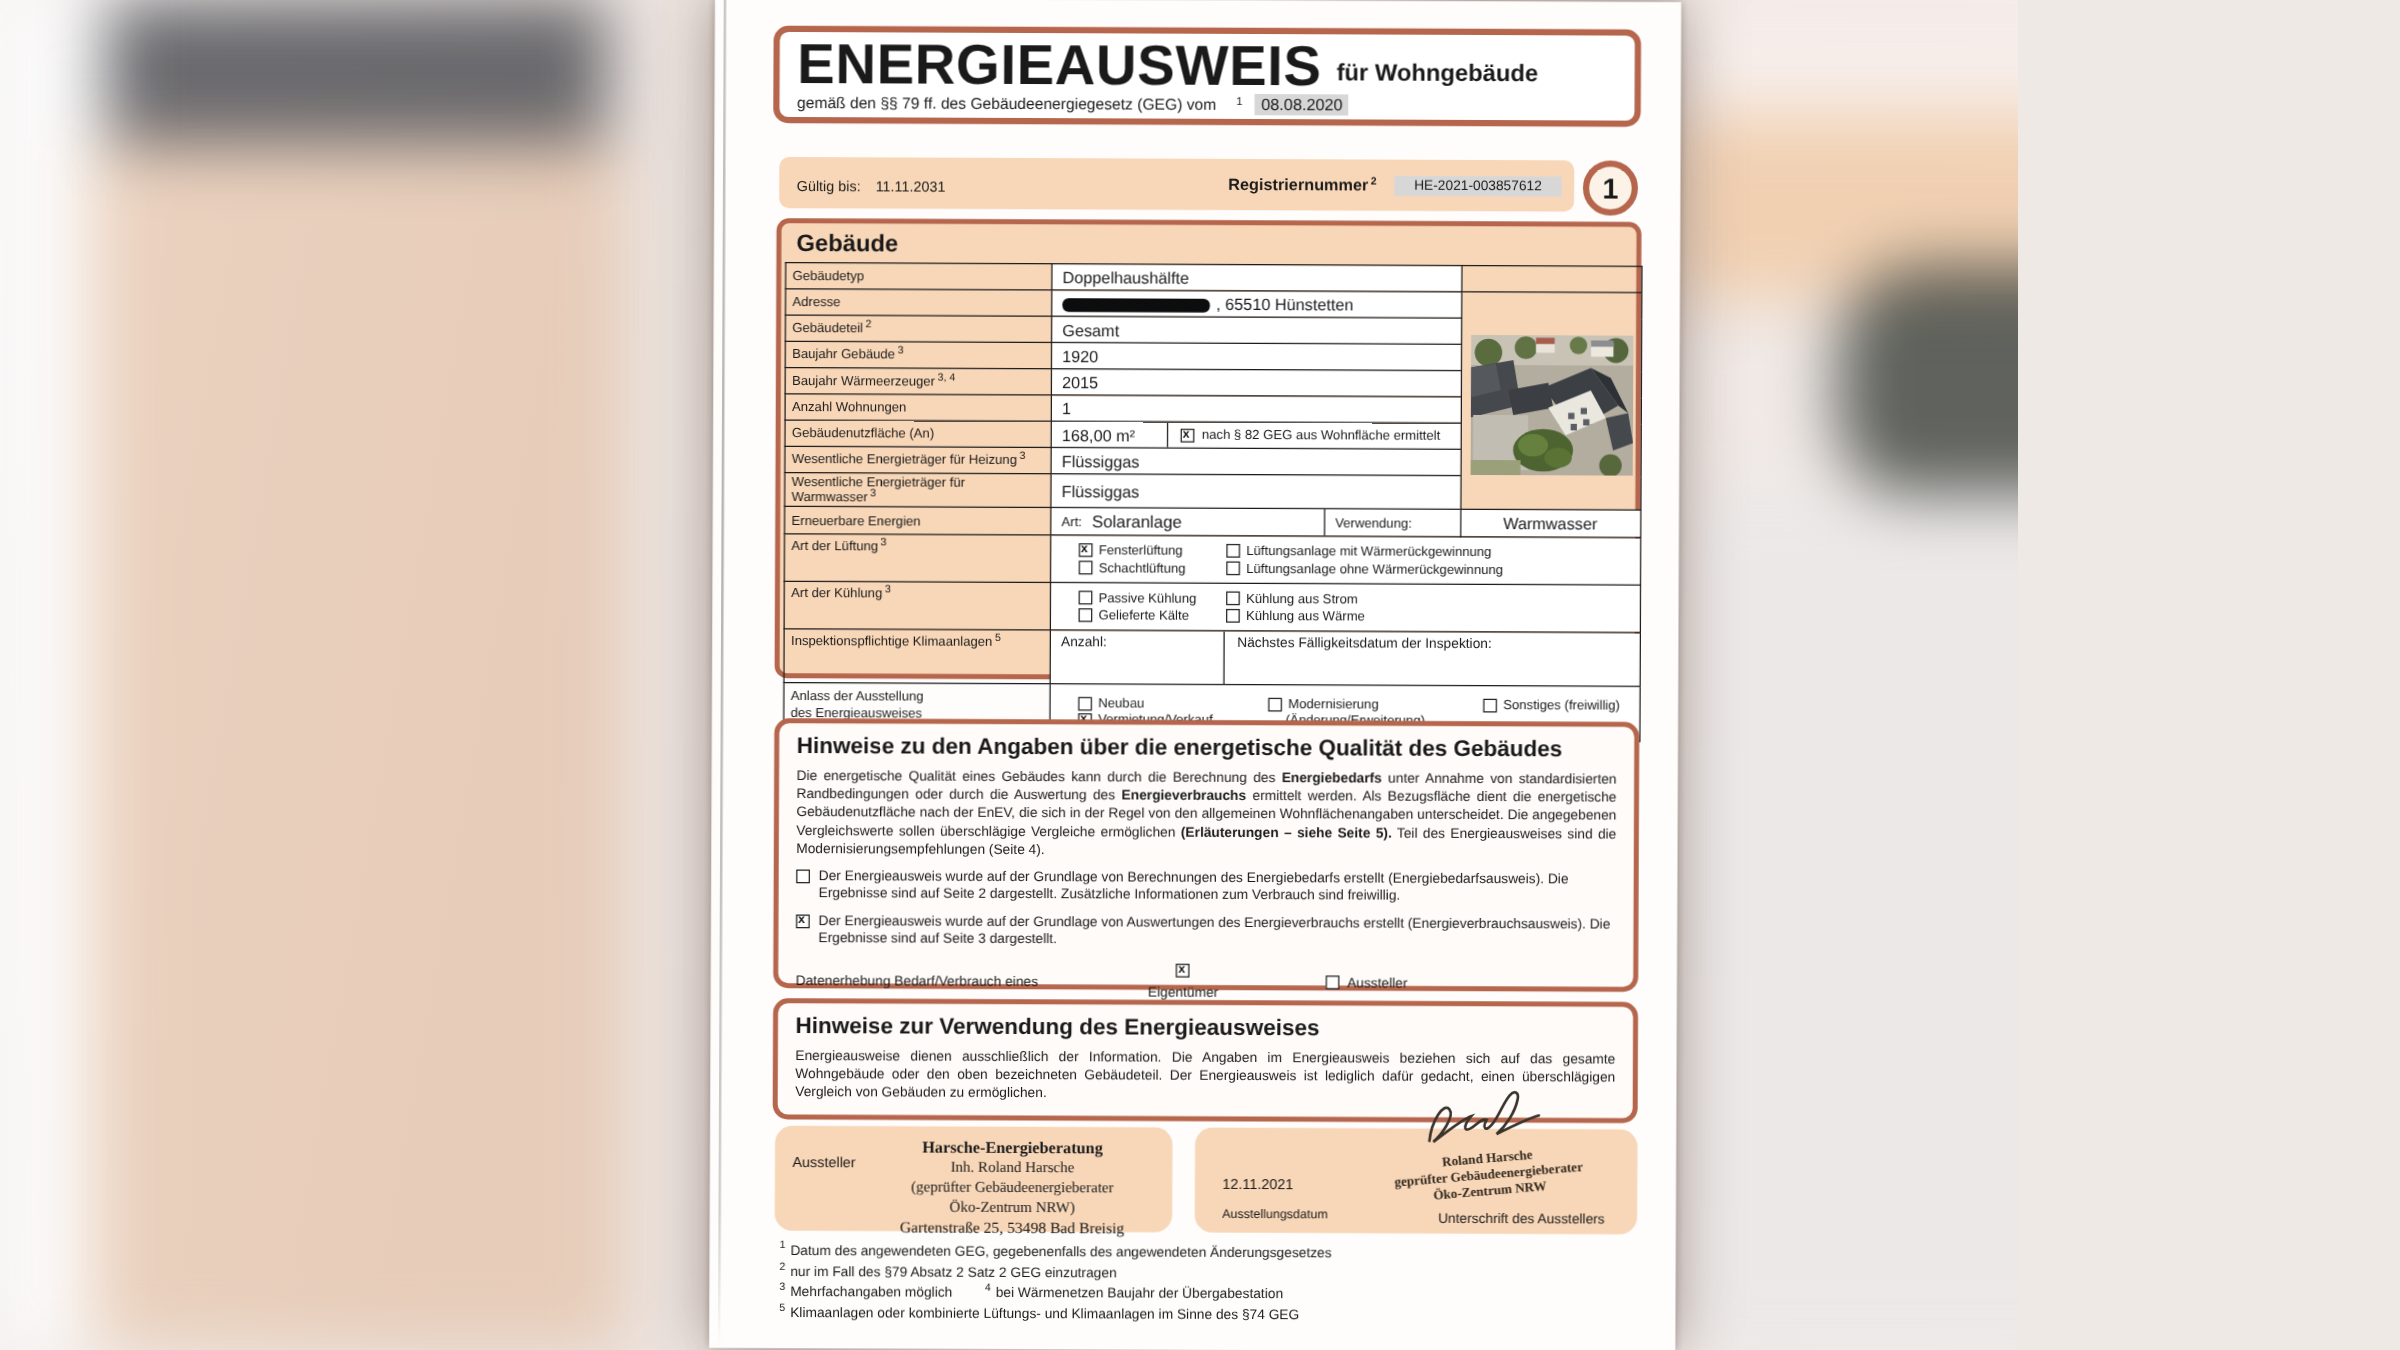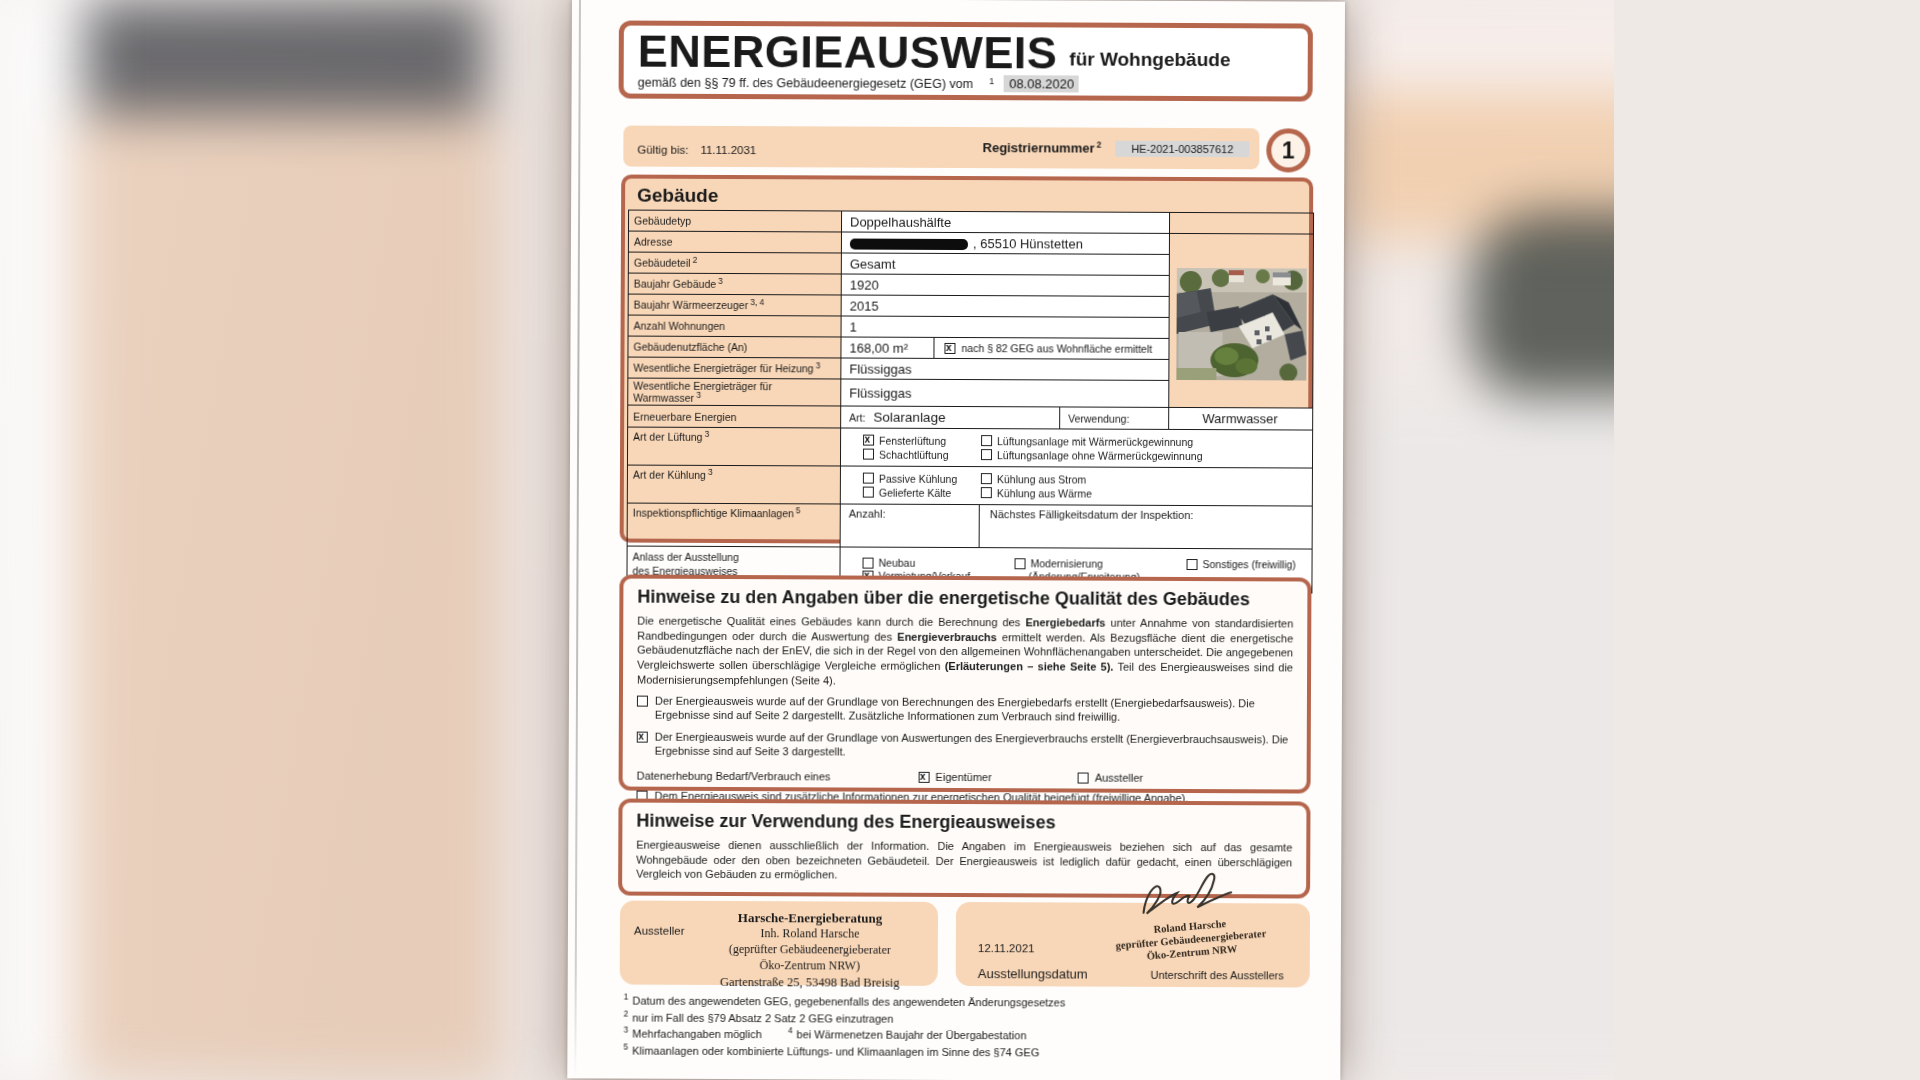--- a/index.html
+++ b/index.html
@@ -82,34 +82,34 @@
   .lab2{font-size:10.5px;line-height:1.35;}
   
   .hintbox{border:4px solid #b5664c;border-radius:12px;box-sizing:border-box;background:#fefbf8;padding:6px 14px 8px 14px;}
   .qbox{left:50px;top:576px;width:692px;height:216px;}
   .ubox{left:50px;top:800px;width:692px;height:97px;}
   .htitle{font-size:18px;font-weight:bold;margin:2px 0 6px 0;}
   .para{font-size:11px;line-height:1.33;text-align:justify;}
   .qitem{display:flex;gap:7px;font-size:11px;line-height:1.3;margin-top:7px;}
   .qitem .cb{margin-top:2px;}
   .dataline{display:flex;align-items:center;font-size:11px;margin-top:12px;}
-  .dataline .o1{margin-left:88px;}
+  .dataline .o1{margin-left:88px;flex-direction:column;}
   .dataline .o2{margin-left:86px;}
   .dl-opt{display:flex;align-items:center;gap:6px;}
   
   .fbox{background:#f8d7b8;border-radius:14px;box-sizing:border-box;position:absolute;}
   .fleft{left:52px;top:902px;width:318px;height:84px;}
   .fright{left:388px;top:902px;width:354px;height:84px;}
   .flabel{position:absolute;left:14px;top:24px;font-size:11.5px;}
   .serifblock{margin:8px 0 0 62px;text-align:center;font-family:"Liberation Serif",serif;line-height:1.32;}
   .s-company{font-size:13px;font-weight:bold;}
   .s-line{font-size:12px;}
   .s-last{font-size:12.5px;}
   .fdate{position:absolute;left:22px;top:40px;font-size:11.5px;}
-  .fdatelabel{position:absolute;left:22px;top:64px;font-size:13px;}
+  .fdatelabel{position:absolute;left:22px;top:64px;font-size:10px;}
   .sigcluster{position:absolute;right:14px;top:-30px;width:214px;text-align:center;transform:rotate(-5deg);color:#30261c;}
   .signame{font-family:"Liberation Serif",serif;font-weight:bold;font-size:10.5px;line-height:1.22;}
   .siglabel{position:absolute;right:26px;top:66px;font-size:11px;color:#1a1a1a;}
   
   .foot{left:56px;top:994px;width:660px;font-size:11px;line-height:1.5;}
   .foot .fn{margin-right:4px;margin-left:0;}
   .fgap{margin-left:26px;}
 </style>
 </head>
 <body>

